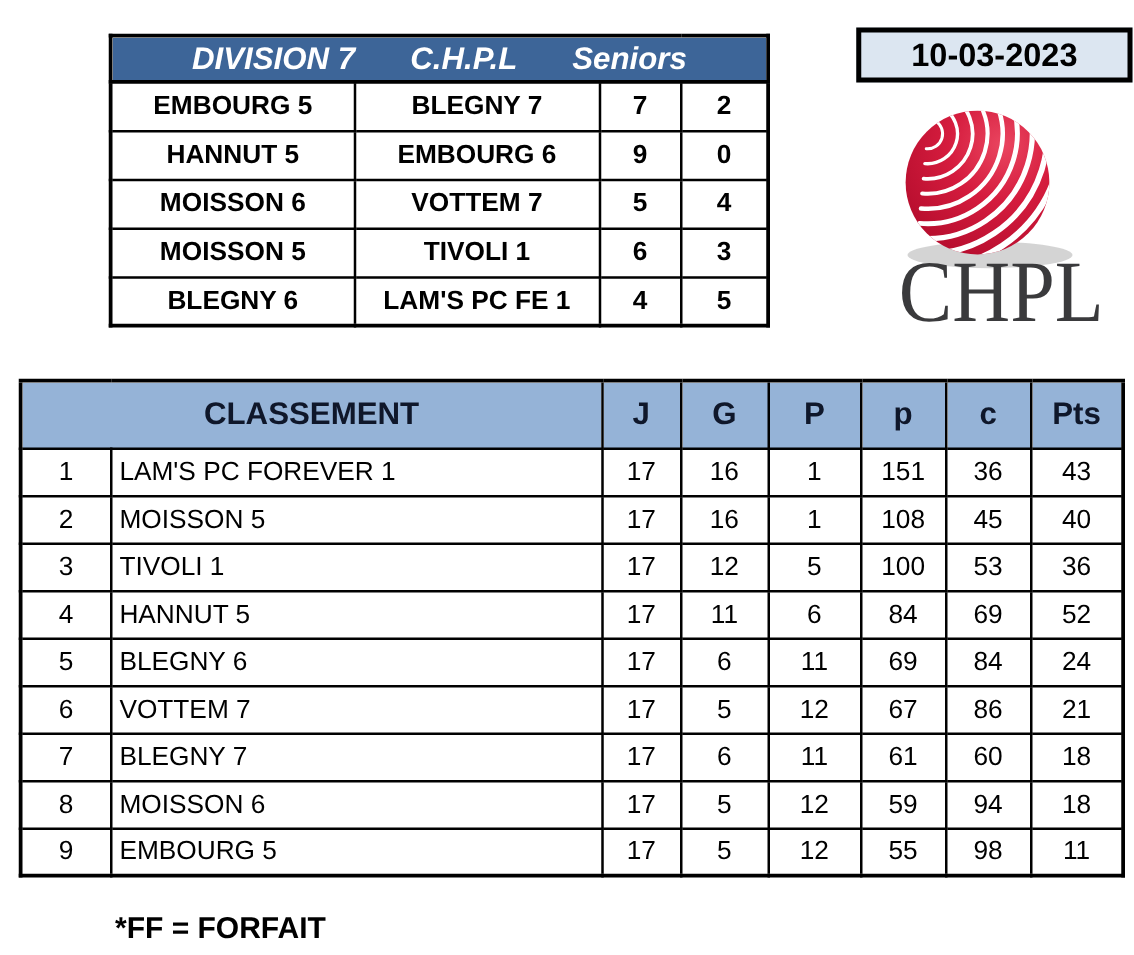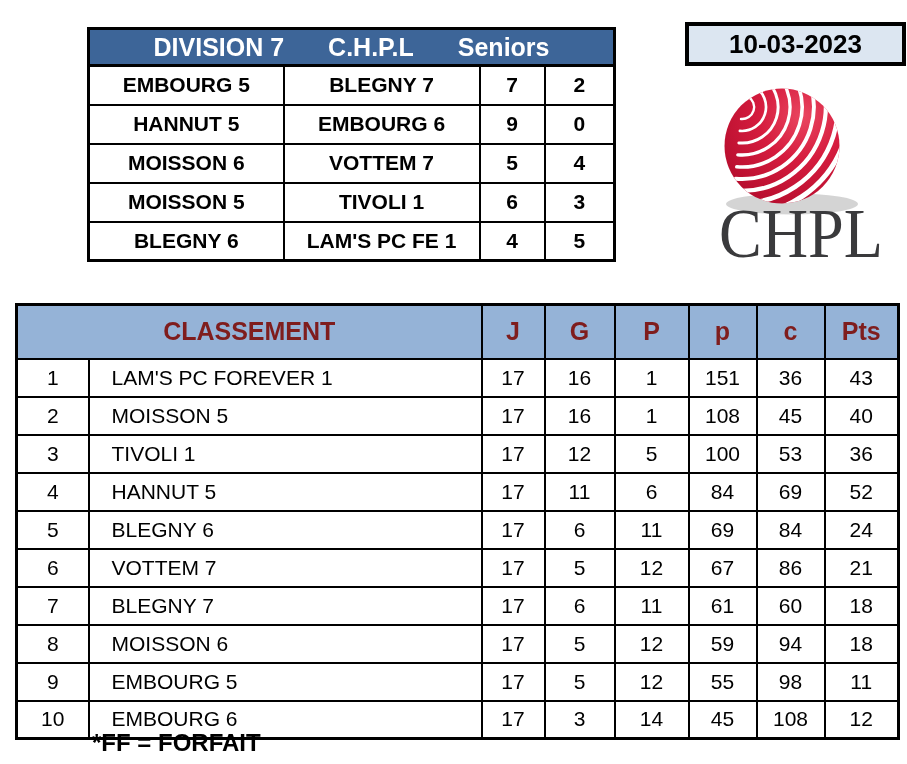--- a/index.html
+++ b/index.html
@@ -9,21 +9,21 @@
   }
   table{border-collapse:collapse;table-layout:fixed;position:absolute;}
   td,th{box-sizing:border-box;overflow:hidden;white-space:nowrap;}
 
   
   .results{left:87px;top:27px;border:3px solid #000;}
   .results th.title-cell{
     height:37px;background:#3d6598;border:3px solid #000;
     color:#fff;font-size:25px;font-weight:bold;padding:0;
   }
-  .results .title-wrap{display:flex;justify-content:center;align-items:center;gap:44px;}
+  .results .title-wrap{display:flex;justify-content:center;align-items:center;gap:44px;font-style:italic;}
   .results td{
     border:2px solid #000;height:39px;text-align:center;
     font-size:21px;font-weight:bold;padding:0 4px;
   }
 
   
   .datebox{
     position:absolute;left:685px;top:22px;width:221px;height:44px;
     background:#dce6f1;border:4px solid #000;box-sizing:border-box;
     display:flex;align-items:center;justify-content:center;
@@ -31,27 +31,27 @@
   }
 
   
   .logo{position:absolute;left:712px;top:87px;width:176px;height:176px;}
   .logo svg{display:block;}
 
   
   .classement{left:15px;top:303px;border:3px solid #000;}
   .classement th{
     height:54px;background:#95b3d7;border:2px solid #000;border-top:3px solid #000;
-    color:#7f1d1d;font-size:25px;font-weight:bold;text-align:center;padding:0;
+    color:#0f172a;font-size:25px;font-weight:bold;text-align:center;padding:0;
   }
   .classement td{
     border:2px solid #000;height:38px;text-align:center;
     font-size:21px;font-weight:normal;padding:0 4px;
   }
-  .classement td.team{text-align:left;padding-left:22px;}
+  .classement td.team{text-align:left;padding-left:6px;}
 
   
   .footnote{position:absolute;left:92px;top:729px;font-size:24px;font-weight:bold;}
 </style>
 </head>
 <body>
 
 <table class="results">
   <colgroup>
     <col style="width:195px">
@@ -248,26 +248,16 @@
     <tr>
       <td>9</td>
       <td class="team">EMBOURG 5</td>
       <td>17</td>
       <td>5</td>
       <td>12</td>
       <td>55</td>
       <td>98</td>
       <td>11</td>
     </tr>
-    <tr>
-      <td>10</td>
-      <td class="team">EMBOURG 6</td>
-      <td>17</td>
-      <td>3</td>
-      <td>14</td>
-      <td>45</td>
-      <td>108</td>
-      <td>12</td>
-    </tr>
   </tbody>
 </table>
 
 <div class="footnote">*FF = FORFAIT</div>
 
 </body></html>

